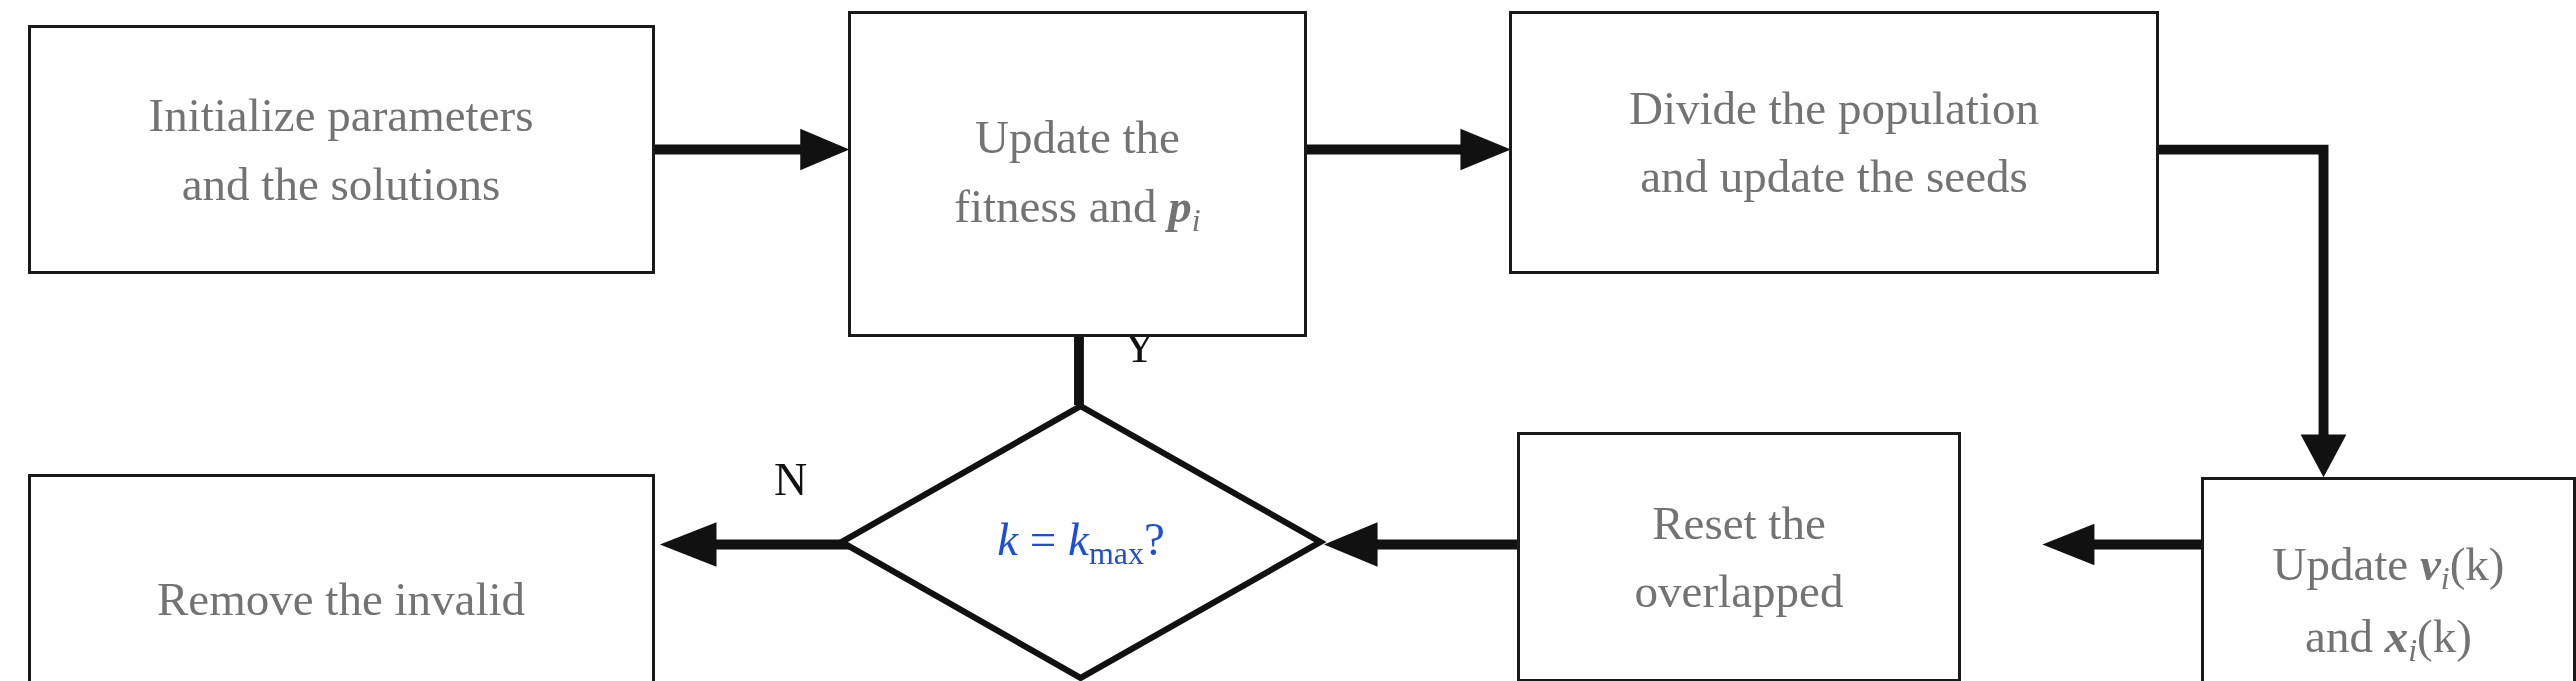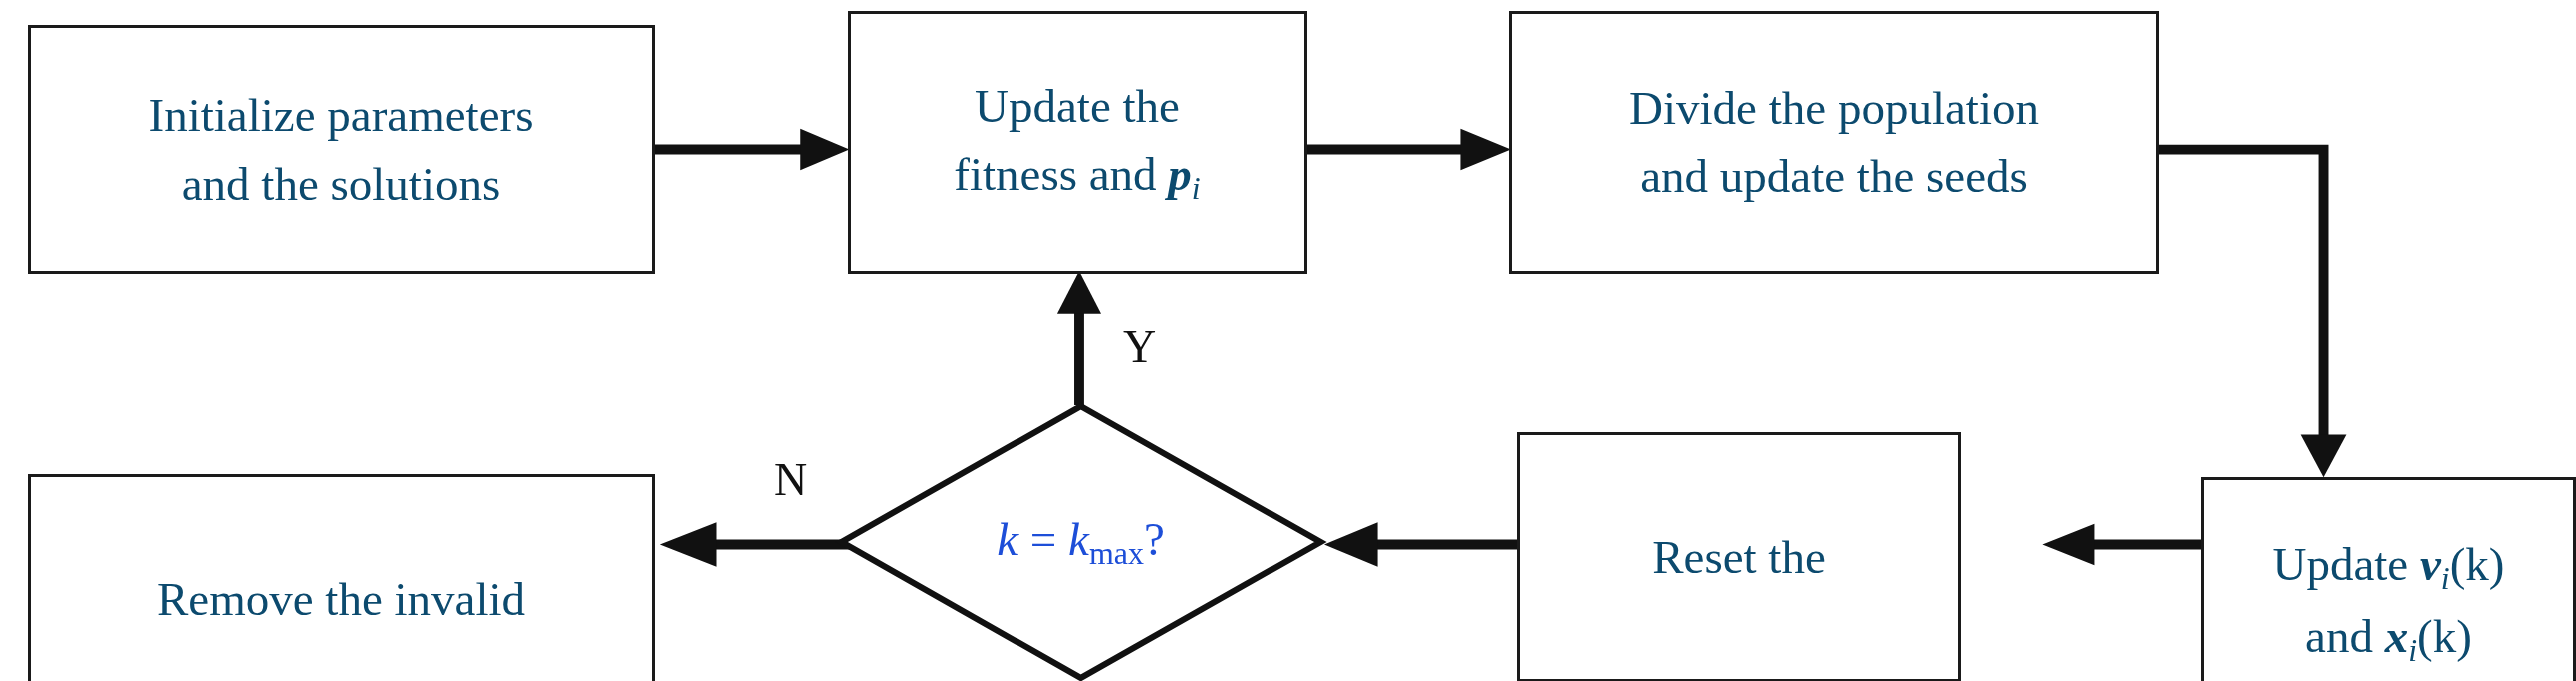--- a/index.html
+++ b/index.html
@@ -1,20 +1,20 @@
 <!DOCTYPE html>
 <html style="font-size:12.2px"><head>
 <meta charset="utf-8">
 <style>
   html,body{margin:0;padding:0;background:#ffffff;}
   #stage{position:relative;width:2576px;height:682px;background:#fff;
          font-family:"Liberation Serif","DejaVu Serif",serif;overflow:hidden;}
   .node{position:absolute;box-sizing:border-box;border:3.8px solid #1a1a1a;background:#fff;
         display:flex;align-items:center;justify-content:center;text-align:center;}
-  .node .txt{font-size:47px;line-height:1.45;color:#0c4a6e;white-space:pre-line;}
+  .node .txt{font-size:47px;line-height:1.45;color:#737373;white-space:pre-line;}
   .diamond-wrap{position:absolute;}
   .diamond-wrap svg{display:block;overflow:visible;}
   .diamond-label{position:absolute;left:0;top:0;width:100%;height:100%;
         display:flex;align-items:center;justify-content:center;font-size:47px;color:#1d4ed8;}
   .edge{position:absolute;overflow:visible;}
   .edge svg{display:block;overflow:visible;}
   .elabel{position:absolute;font-size:46px;color:#111;}
   var{font-style:italic;}
   .vec{font-style:italic;font-weight:bold;}
   .sub{font-size:0.68em;vertical-align:-0.28em;font-style:italic;}
@@ -73,34 +73,34 @@
       <line x1="46" y1="178" x2="46" y2="48" stroke="#111" stroke-width="13"></line>
       <polygon points="17,58 75,58 46,2" fill="#111"></polygon>
     </svg>
   </div>
   <span class="elabel" style="left:1123px;top:320px;">Y</span>
 
   <div class="node" style="left:27.5px;top:25px;width:627px;height:249px;">
     <div class="txt"><span>Initialize parameters</span><br><span>and the solutions</span></div>
   </div>
 
-  <div class="node" style="left:848px;top:10.7px;width:459px;height:263px;">
+  <div class="node" style="left:848px;top:10.7px;width:459px;height:326px;">
     <div class="txt"><span>Update the</span><br><span>fitness and </span><span class="vec">p</span><span class="sub">i</span></div>
   </div>
 
   <div class="node" style="left:1509px;top:10.7px;width:650px;height:263px;">
     <div class="txt"><span>Divide the population</span><br><span>and update the seeds</span></div>
   </div>
 
   <div class="node" style="left:2201px;top:432px;width:375px;height:250px;margin-top:45px;">
     <div class="txt"><span>Update </span><span class="vec">v</span><span class="sub">i</span><span>(k)</span><br><span>and </span><span class="vec">x</span><span class="sub">i</span><span>(k)</span></div>
   </div>
 
   <div class="node" style="left:1503px;top:432px;width:444px;height:250px;margin-left:14px;">
-    <div class="txt"><span>Reset the</span><br></div>
+    <div class="txt"><span>Reset the</span><br><span>overlapped</span></div>
   </div>
 
   <div class="diamond-wrap" style="left:838px;top:403px;width:486px;height:278px;">
     <svg width="486" height="278" viewBox="0 0 635 364">
       <polygon points="317,4 631,182 317,360 4,182" fill="#fff" stroke="#111" stroke-width="8"></polygon>
     </svg>
     <div class="diamond-label">
       <span><var>k</var><span> = </span><var>k</var><span class="subr">max</span><span>?</span></span>
     </div>
   </div>

